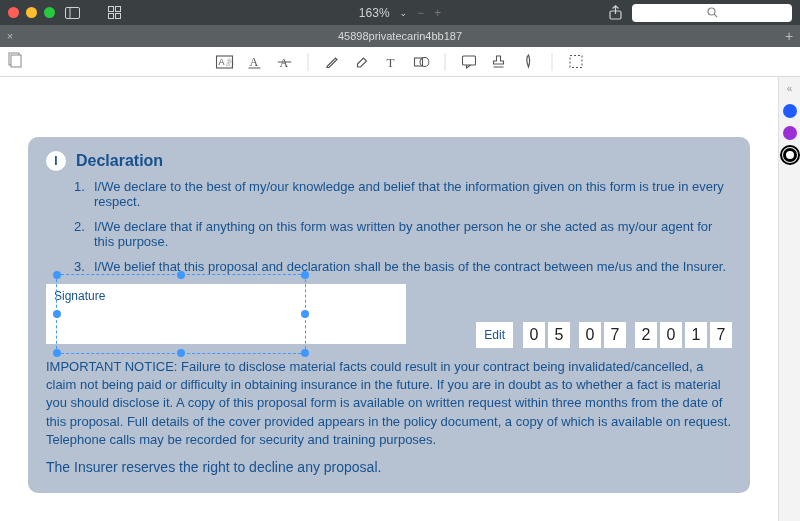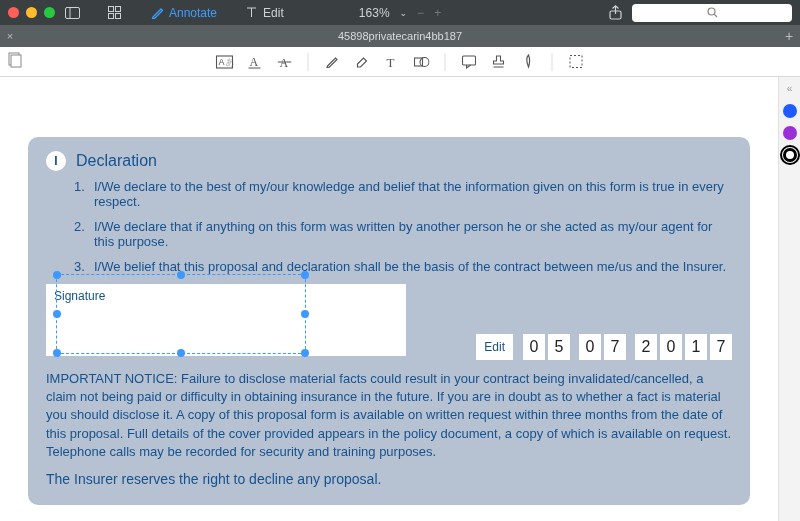--- a/index.html
+++ b/index.html
@@ -96,28 +96,28 @@
   }
   .decl-box {
     margin: 60px 28px 0 28px;
     background: #b6c2d2;
     border-radius: 10px;
     padding: 14px 18px 18px 18px;
     position: relative;
   }
   .decl-head { display:flex; align-items:center; gap:10px; margin-bottom:8px;}
   .decl-badge { width:20px; height:20px; border-radius:50%; background:#fff; color:#17528e; font-weight:600; display:flex; align-items:center; justify-content:center; font-size:12px;}
-  .decl-title { color:#17528e; font-weight:400; font-size:16px; }
+  .decl-title { color:#17528e; font-weight:700; font-size:16px; }
   .decl-list { list-style:none; color:#17528e; font-size:13px; margin-left:28px; }
   .decl-list li { margin-bottom:10px; display:flex; gap:6px; }
   .decl-list li .num { min-width:14px; }
 
   .sig-row { display:flex; align-items:flex-end; margin:4px 0 14px 0; gap:14px;}
   .sig-box-wrap { position:relative; }
-  .sig-box { width:360px; height:72px; background:#fff; position:relative; }
+  .sig-box { width:360px; height:60px; background:#fff; position:relative; }
   .sig-label { position:absolute; top:5px; left:8px; font-size:12px; color:#17528e; }
   .sig-name { font-family: "Brush Script MT","Segoe Script","Comic Sans MS",cursive; font-size:30px; font-weight:600; position:absolute; left:70px; top:18px; color:#000;}
   
   .sel-frame { position:absolute; border:1px dashed #3f98ff; pointer-events:none; }
   .sel-frame .h { position:absolute; width:8px; height:8px; background:#3f98ff; border-radius:50%; }
   .h.tl{top:-4px;left:-4px;} .h.tm{top:-4px;left:calc(50% - 4px);} .h.tr{top:-4px;right:-4px;}
   .h.ml{top:calc(50% - 4px);left:-4px;} .h.mr{top:calc(50% - 4px);right:-4px;}
   .h.bl{bottom:-4px;left:-4px;} .h.bm{bottom:-4px;left:calc(50% - 4px);} .h.br{bottom:-4px;right:-4px;}
 
   .date-wrap { display:flex; align-items:center; gap:10px; margin-left:auto; position:relative; top:4px;}
@@ -148,35 +148,20 @@
     <span class="tb-icn">
       <svg width="13" height="13" viewBox="0 0 13 13" fill="none" stroke="currentColor" stroke-width="1">
           <rect x="0.5" y="0.5" width="5" height="5"></rect>
           <rect x="7.5" y="0.5" width="5" height="5"></rect>
           <rect x="0.5" y="7.5" width="5" height="5"></rect>
           <rect x="7.5" y="7.5" width="5" height="5"></rect>
         </svg>
     </span>
   </div>
   <div style="width:30px;"></div>
-  <div class="tb-group">
-    <div class="mode active">
-      <svg width="13" height="13" viewBox="0 0 13 13" fill="none" stroke="currentColor" stroke-width="1.3">
-          <path d="M2 11 L10 3 L11.5 4.5 L3.5 12.5 L1.5 12.5 Z"></path>
-        </svg>
-      <span>Annotate</span>
-    </div>
-    <div class="mode">
-      <svg width="13" height="13" viewBox="0 0 13 13" fill="none" stroke="currentColor" stroke-width="1">
-          <line x1="2" y1="2" x2="11" y2="2"></line>
-          <line x1="6.5" y1="2" x2="6.5" y2="11"></line>
-        </svg>
-      <span>Edit</span>
-    </div>
-  </div>
 
   <div class="zoom-group">
     <span>163%</span>
     <span style="font-size:9px;">⌄</span>
     <span class="zoom-sep">−</span>
     <span class="zoom-sep">+</span>
   </div>
 
   <div class="right-group">
     <span class="tb-icn share-icn">

